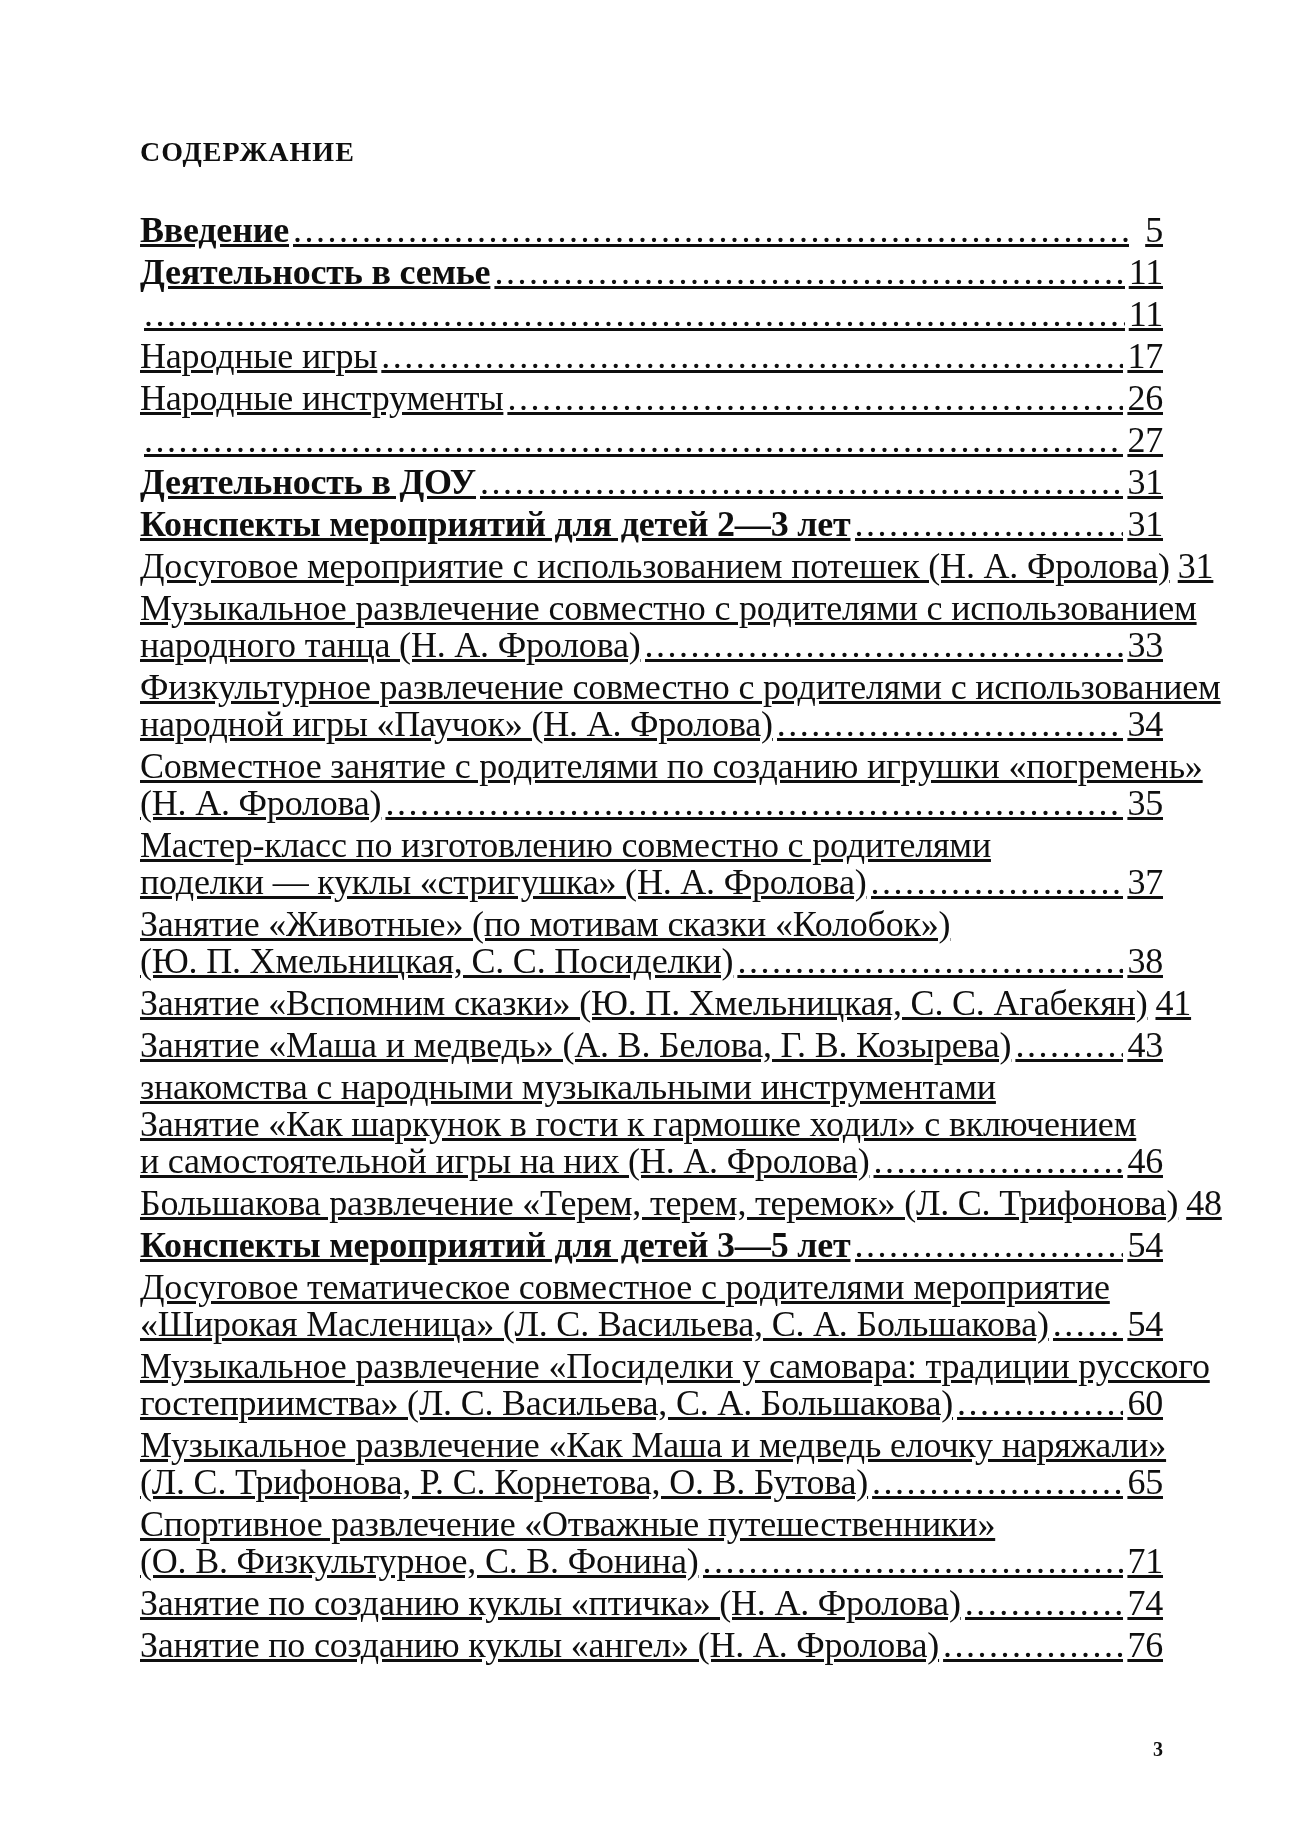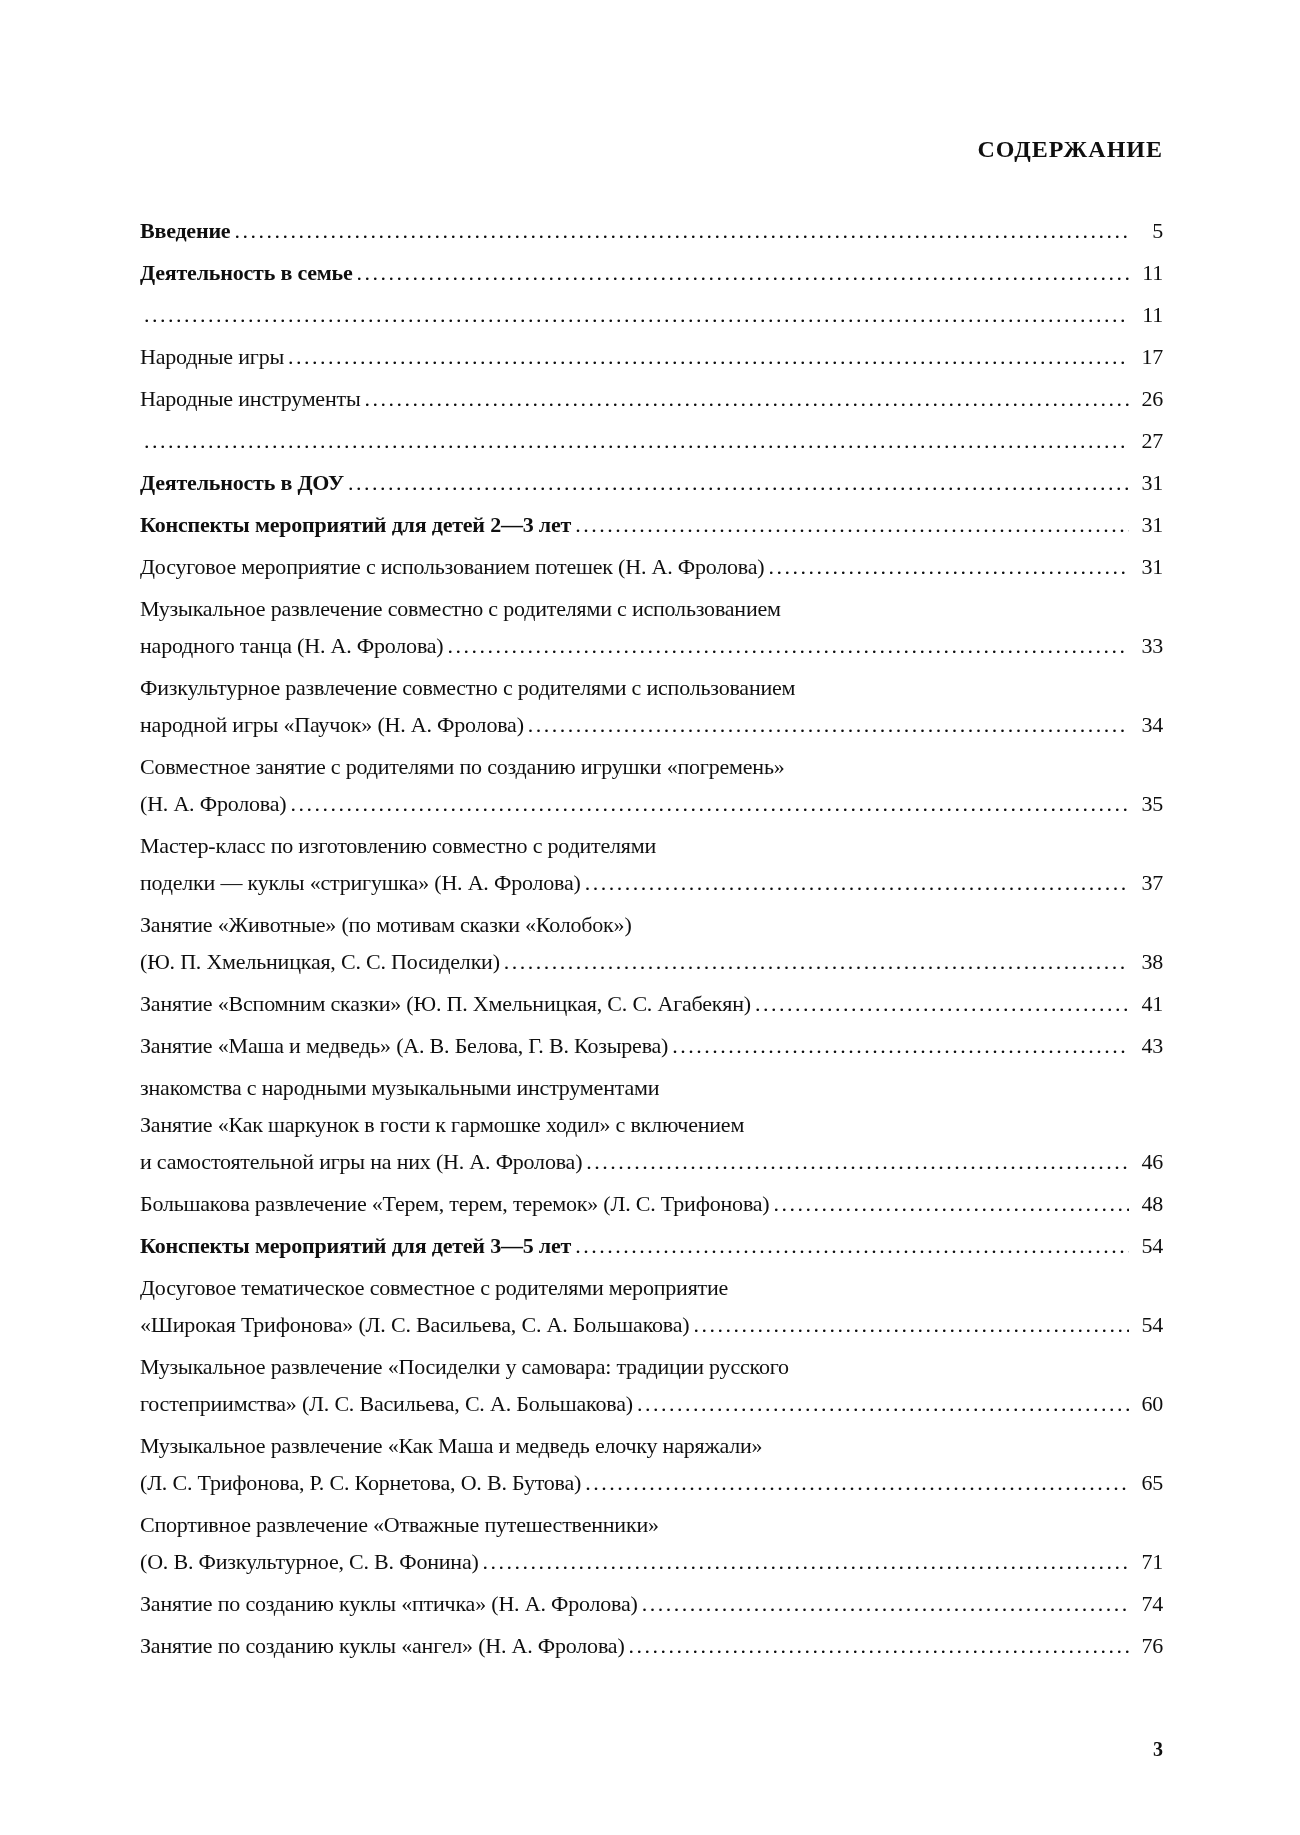--- a/index.html
+++ b/index.html
@@ -11,30 +11,31 @@
     position: relative;
     overflow: hidden;
   }
   .page {
     position: absolute; inset: 0;
     background: #ffffff;
   }
   .doc-title {
     position: absolute;
     top: 136px; left: 140px; width: 1023px;
-    text-align: right;
-    font-size: 24px;
+    text-align: left;
+    font-size: 28px;
     font-weight: bold;
     letter-spacing: 1px;
   }
   .toc {
     position: absolute;
     top: 212px; left: 140px; width: 1023px;
-    font-size: 22px;
+    font-size: 36px;
     letter-spacing: -0.2px;
+    text-decoration: underline;
   }
   .toc-entry { margin-bottom: 5px; }
   .toc-line {
     line-height: 37px;
     white-space: nowrap;
   }
   .toc-line.last {
     display: flex;
     align-items: baseline;
   }
@@ -206,21 +207,21 @@
       <div class="toc-entry bold">
         <div class="toc-line last">
           <span class="toc-text">Конспекты мероприятий для детей 3—5 лет</span>
           <span class="dots">................................................................................................................................................................</span>
           <span class="toc-page">54</span>
         </div>
       </div>
       <div class="toc-entry">
         <div class="toc-line">Досуговое тематическое совместное с родителями мероприятие</div>
         <div class="toc-line last">
-          <span class="toc-text">«Широкая Трифонова» (Л. С. Васильева, С. А. Большакова)</span>
+          <span class="toc-text">«Широкая Масленица» (Л. С. Васильева, С. А. Большакова)</span>
           <span class="dots">................................................................................................................................................................</span>
           <span class="toc-page">54</span>
         </div>
       </div>
       <div class="toc-entry">
         <div class="toc-line">Музыкальное развлечение «Посиделки у самовара: традиции русского</div>
         <div class="toc-line last">
           <span class="toc-text">гостеприимства» (Л. С. Васильева, С. А. Большакова)</span>
           <span class="dots">................................................................................................................................................................</span>
           <span class="toc-page">60</span>

